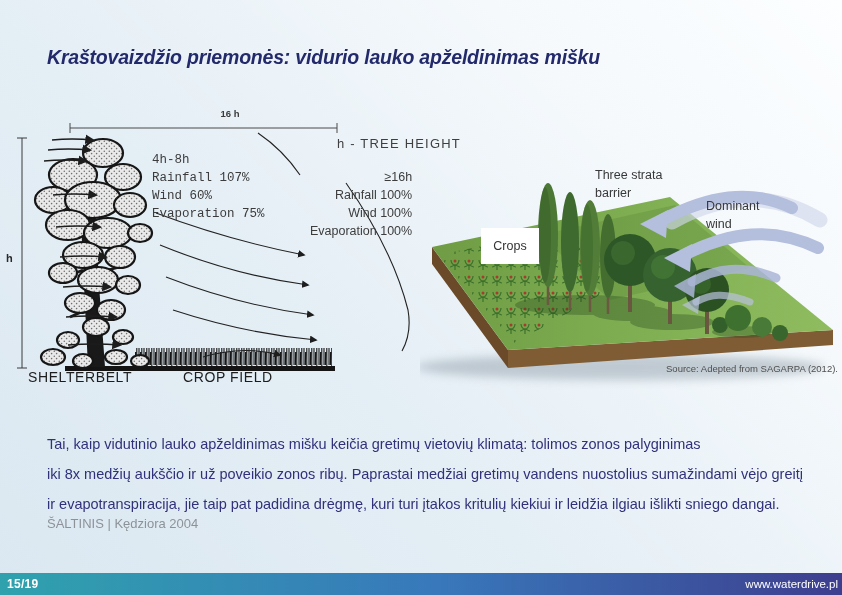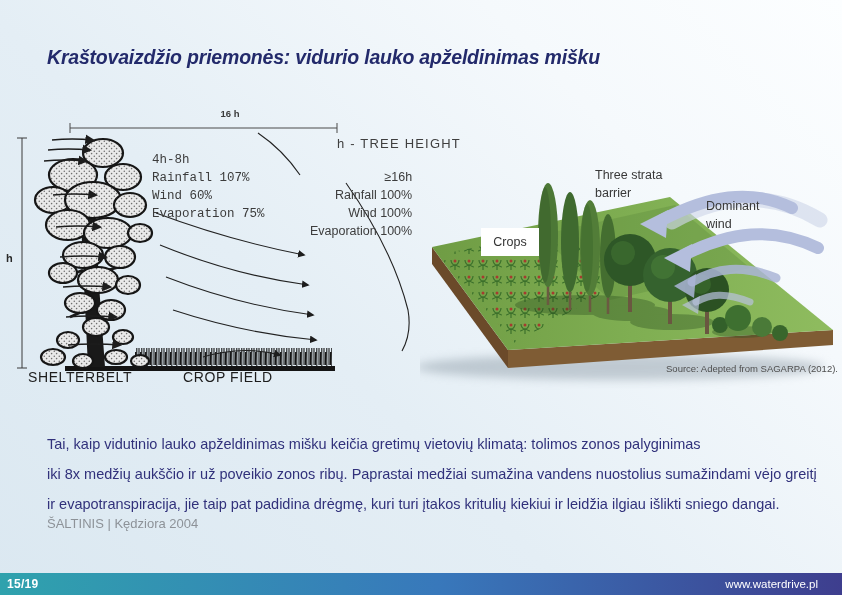--- a/index.html
+++ b/index.html
@@ -19,39 +19,39 @@
   .hlegend{left:337px;top:136px;font-size:13px;color:#3f3f3f;letter-spacing:1.2px;white-space:nowrap;text-align:right;}
   .hlab{left:6px;top:252px;font-size:11px;font-weight:bold;color:#2a2a2a;}
   .zone{font-size:12.5px;line-height:18px;color:#3c3c3c;white-space:nowrap;}
   .znear{left:152px;top:151px;font-family:Liberation Mono, monospace;}
   .zfar{left:310px;top:168px;text-align:right;}
   .ground-label{font-size:14px;color:#1d1d1d;letter-spacing:0.6px;white-space:nowrap;}
   .lbl-shelter{left:28px;top:369px;}
   .lbl-crop{left:183px;top:369px;}
   
   .il-svg{left:420px;top:160px;width:422px;height:235px;}
-  .crops-box{left:481px;top:228px;width:58px;height:28px;background:#ffffff;
+  .crops-box{left:481px;top:228px;width:58px;height:36px;background:#ffffff;
     display:flex;align-items:center;justify-content:center;font-size:12.5px;color:#333;}
   .il-label{font-size:12.5px;line-height:18px;color:#383838;white-space:nowrap;}
   .lbl-barrier{left:595px;top:166px;}
   .lbl-wind{left:706px;top:197px;}
   .src{left:558px;top:363px;width:280px;text-align:right;font-size:9.5px;color:#4f4f4f;white-space:nowrap;}
   
   .body-text{left:47px;top:429px;color:#31317b;font-size:14.5px;font-weight:500;}
   .body-text .line{height:30px;line-height:30px;white-space:nowrap;}
   .citation{left:47px;top:516px;font-size:13px;font-weight:500;color:#8d9298;white-space:nowrap;}
   
   .footer{
     left:0;bottom:0;width:842px;height:22px;
     background:linear-gradient(90deg,#2fa2ad 0%,#3878bb 52%,#3e3e8e 100%);
     display:flex;align-items:center;justify-content:space-between;
     color:#ffffff;
   }
   .footer .page{padding-left:7px;font-size:12px;font-weight:bold;letter-spacing:0.3px;}
-  .footer .site{padding-right:24px;font-size:11.5px;color:#ffffff;text-decoration:none;}
+  .footer .site{padding-right:4px;font-size:11.5px;color:#ffffff;text-decoration:none;}
 </style>
 </head>
 <body>
 
 <div class="slide">
 
   <div class="abs page-title">Kraštovaizdžio priemonės: vidurio lauko apželdinimas mišku</div>
 
   <svg class="abs sb-svg" viewBox="0 0 440 290">
     <defs>
@@ -230,21 +230,21 @@
     <div>barrier</div>
   </div>
   <div class="abs il-label lbl-wind">
     <div>Dominant</div>
     <div>wind</div>
   </div>
   <div class="abs src">Source: Adepted from SAGARPA (2012).</div>
 
   <div class="abs body-text">
     <div class="line">Tai, kaip vidutinio lauko apželdinimas mišku keičia gretimų vietovių klimatą: tolimos zonos palyginimas</div>
-    <div class="line">iki 8x medžių aukščio ir už poveikio zonos ribų. Paprastai medžiai sumažina vandens nuostolius sumažindami vėjo greitį</div>
+    <div class="line">iki 8x medžių aukščio ir už poveikio zonos ribų. Paprastai medžiai gretimų vandens nuostolius sumažindami vėjo greitį</div>
     <div class="line">ir evapotranspiracija, jie taip pat padidina drėgmę, kuri turi įtakos kritulių kiekiui ir leidžia ilgiau išlikti sniego dangai.</div>
   </div>
   <div class="abs citation">ŠALTINIS | Kędziora 2004</div>
 
   <div class="abs footer">
     <span class="page">15/19</span>
     <a class="site" href="#">www.waterdrive.pl</a>
   </div>
 
 </div>

